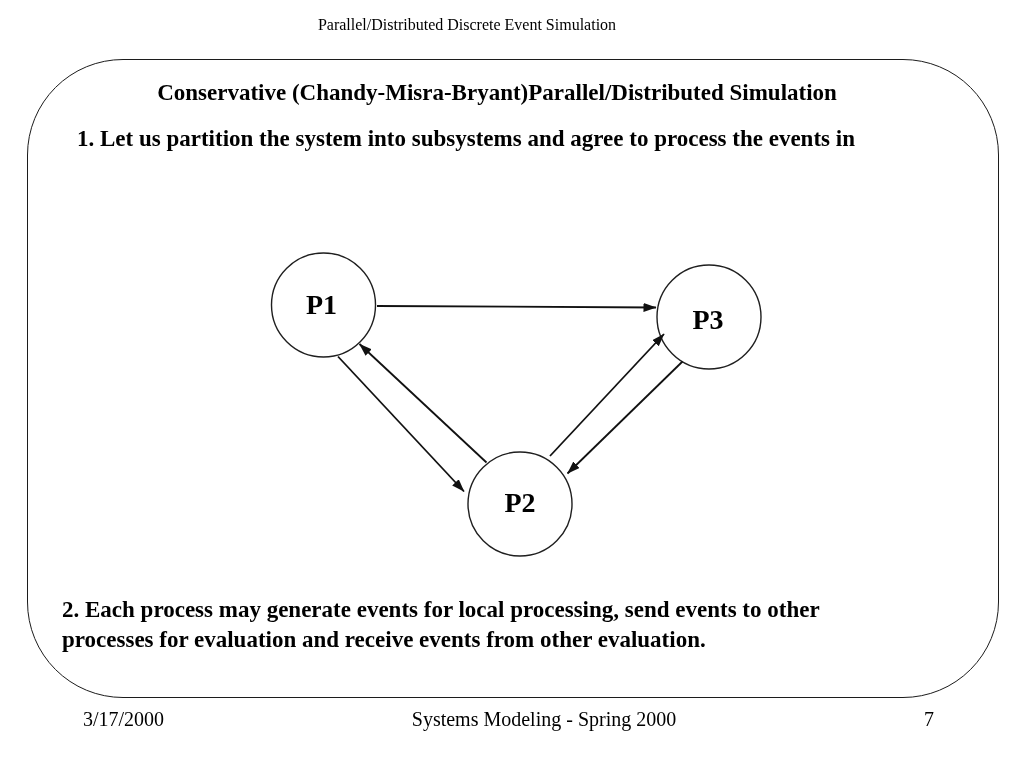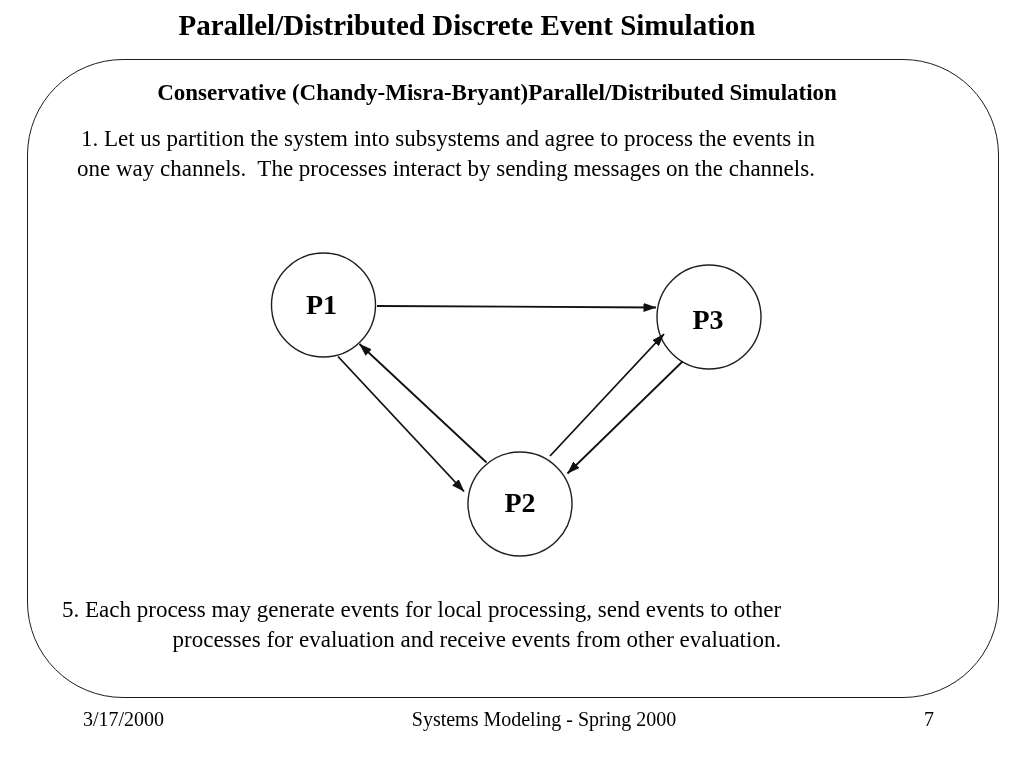--- a/index.html
+++ b/index.html
@@ -3,32 +3,32 @@
 <meta charset="utf-8">
 <style>
   html,body{margin:0;padding:0;background:#ffffff;}
   body{
     width:1024px;height:768px;position:relative;overflow:hidden;
     font-family:"Liberation Serif","DejaVu Serif",serif;color:#000;
   }
   .abs{position:absolute;}
   .slide-title{
     top:11px;left:0;width:934px;text-align:center;
-    font-size:29px;font-weight:bold;line-height:28px;white-space:pre;
+    font-size:16px;font-weight:normal;line-height:28px;white-space:pre;
   }
   .frame{
     left:27px;top:59px;width:972px;height:639px;
     border:1.5px solid #1c1c1c;border-radius:96px;box-sizing:border-box;
     background:transparent;
   }
   .subtitle{
     top:78px;left:0;width:994px;text-align:center;
     font-size:23px;font-weight:bold;line-height:30px;white-space:pre;
   }
-  .para{font-size:23px;font-weight:normal;text-align:right;}
+  .para{font-size:23px;font-weight:bold;}
   .para .line{line-height:29.5px;white-space:pre;}
   .para1{left:77px;top:124px;}
   .para2{left:62px;top:595px;}
   .footer-text{font-size:20px;line-height:24px;white-space:pre;}
   .footer-date{left:83px;top:707px;}
   .footer-center{left:0;top:707px;width:1024px;text-align:center;margin-left:32px;}
   .footer-page{left:900px;top:707px;width:34px;text-align:right;}
   svg text{
     font-family:"Liberation Serif","DejaVu Serif",serif;
     font-size:28px;font-weight:bold;fill:#000;text-anchor:middle;
@@ -39,21 +39,20 @@
 <body>
 
 <div class="abs slide-title">Parallel/Distributed Discrete Event Simulation</div>
 
 <div class="abs frame"></div>
 
 <div class="abs subtitle">Conservative (Chandy-Misra-Bryant)Parallel/Distributed Simulation</div>
 
 <div class="abs para para1">
   <div class="line">1. Let us partition the system into subsystems and agree to process the events in</div>
-  <div class="line">one way channels.  The processes interact by sending messages on the channels.</div>
 </div>
 
 <svg class="abs diagram-layer" width="1024" height="768" viewBox="0 0 1024 768">
   <defs>
     <marker id="arrow" markerUnits="userSpaceOnUse" markerWidth="14" markerHeight="10" refX="12.5" refY="4.5" orient="auto">
       <path d="M0,0 L13,4.5 L0,9 Z" fill="#111"></path>
     </marker>
   </defs>
 
   <circle cx="323.5" cy="305" r="52" fill="#ffffff" stroke="#1f1f1f" stroke-width="1.4"></circle>
@@ -65,19 +64,19 @@
   <line x1="486.5" y1="462.5" x2="359.5" y2="344" stroke="#111" stroke-width="1.8" marker-end="url(#arrow)"></line>
   <line x1="550" y1="456" x2="664" y2="334" stroke="#111" stroke-width="1.8" marker-end="url(#arrow)"></line>
   <line x1="682.5" y1="361.5" x2="567.5" y2="473.5" stroke="#111" stroke-width="1.8" marker-end="url(#arrow)"></line>
 
   <text x="321.5" y="313.5">P1</text>
   <text x="520" y="511.5">P2</text>
   <text x="708" y="328.5">P3</text>
 </svg>
 
 <div class="abs para para2">
-  <div class="line">5. Each process may generate events for local processing, send events to other</div>
+  <div class="line">2. Each process may generate events for local processing, send events to other</div>
   <div class="line">processes for evaluation and receive events from other evaluation.</div>
 </div>
 
 <div class="abs footer-text footer-date">3/17/2000</div>
 <div class="abs footer-text footer-center">Systems Modeling - Spring 2000</div>
 <div class="abs footer-text footer-page">7</div>
 
 </body></html>

